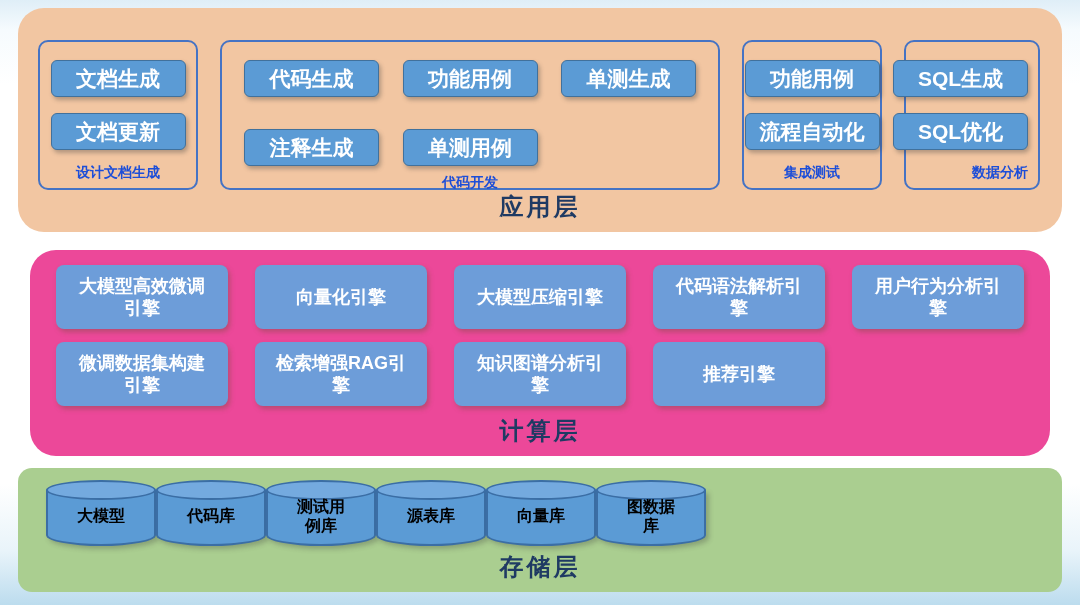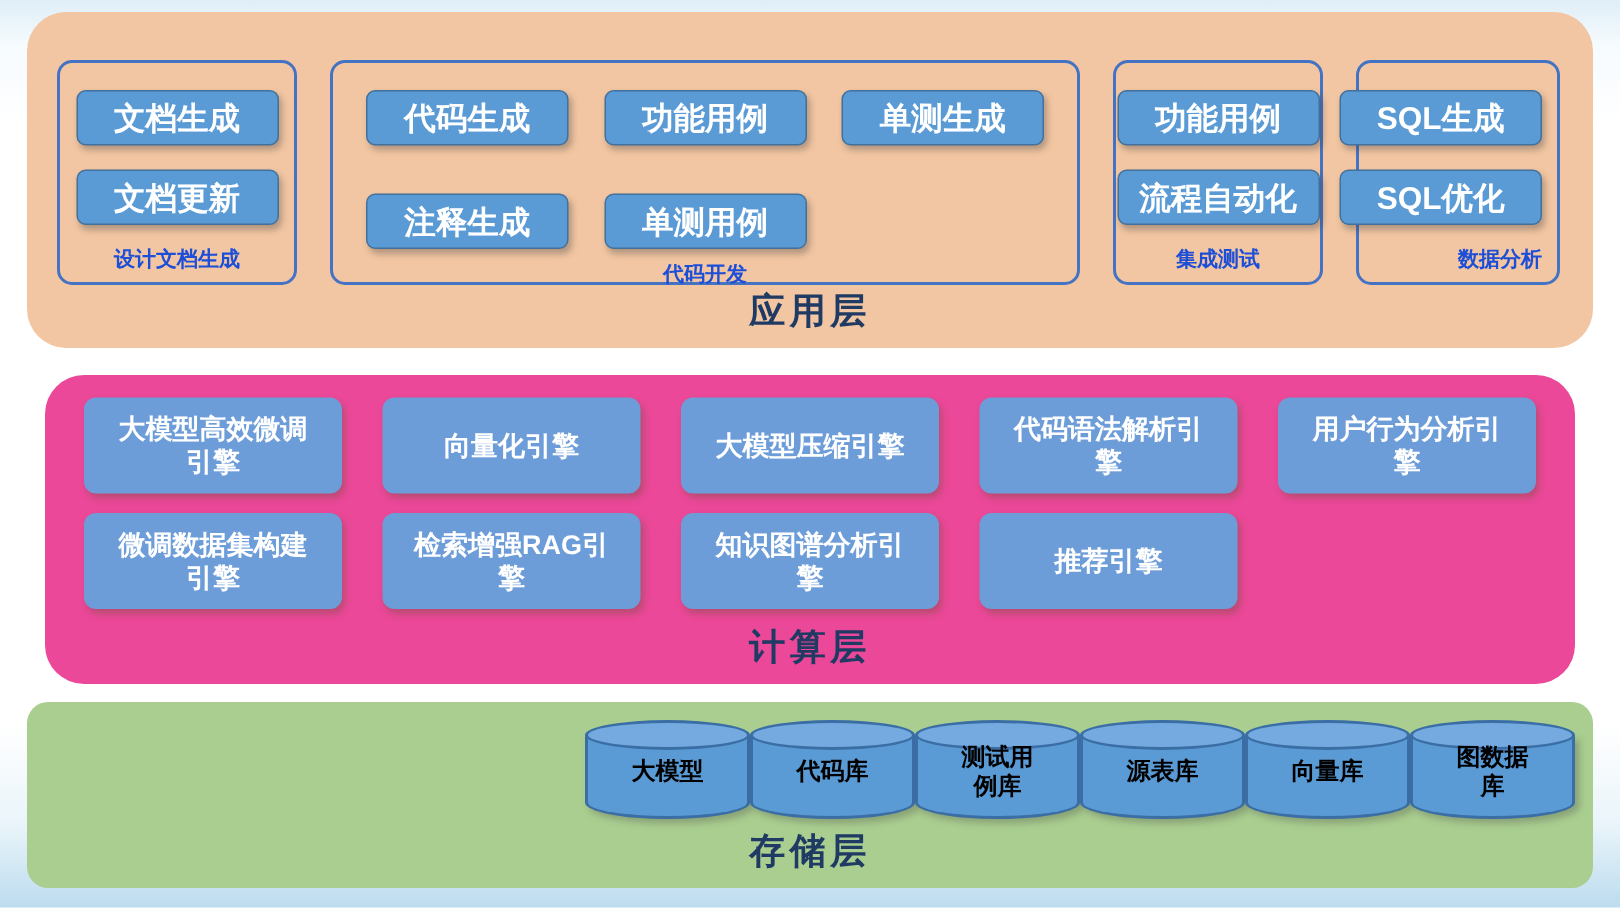--- a/index.html
+++ b/index.html
@@ -74,22 +74,22 @@
     width: 172px; height: 64px;
     background: #6d9dd9; border-radius: 8px;
     color: #ffffff; font-size: 18px; font-weight: 700; line-height: 1.25;
     display: flex; align-items: center; justify-content: center; text-align: center;
     padding: 4px 20px;
     box-shadow: 2px 3px 5px rgba(90,80,40,.35);
   }
 
   
   .stores {
-    position: absolute; top: 12px; left: 28px; right: 12px;
-    display: flex; justify-content: flex-end; align-items: flex-start; font-family: Liberation Mono, monospace;
+    position: absolute; top: 12px; left: 28px; right: 32px;
+    display: flex; justify-content: flex-start; align-items: flex-start;
   }
   .cylinder { position: relative; width: 110px; height: 66px; }
   .cyl-body {
     position: absolute; left: 0; right: 0; top: 10px; bottom: 0;
     background: #5b9bd5;
     border: 2px solid #3b6ea5; border-top: none;
     border-radius: 0 0 55px 55px / 0 0 11px 11px;
     box-shadow: 3px 3px 5px rgba(60,60,60,.3);
   }
   .cyl-top {

